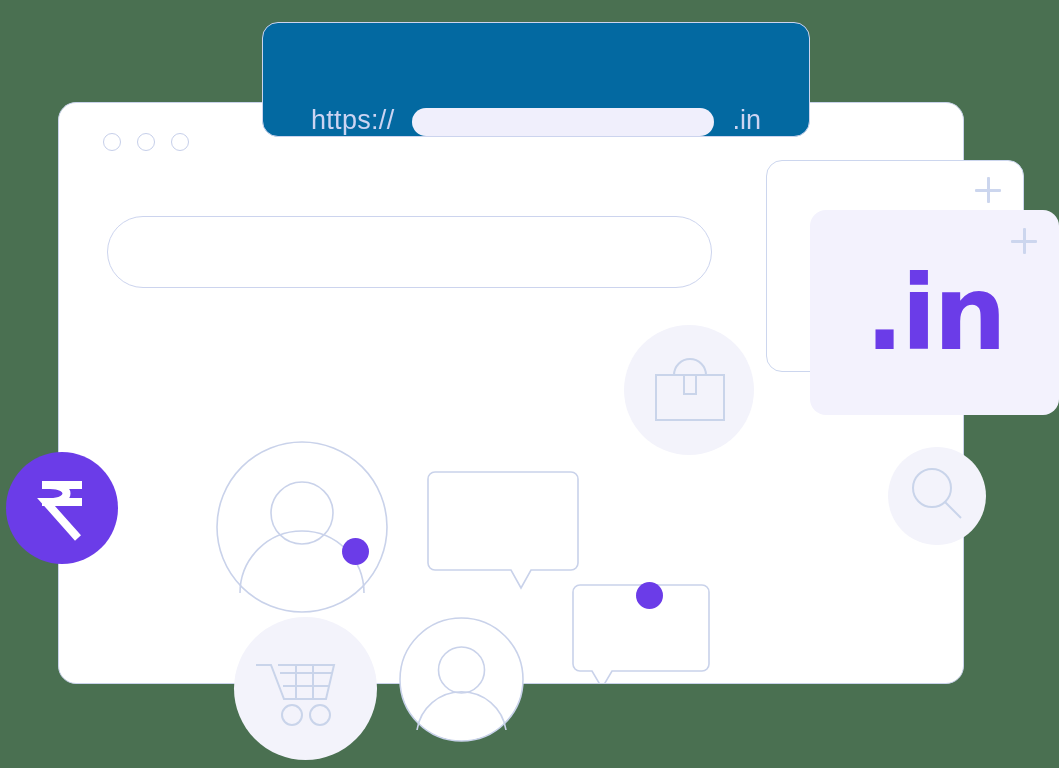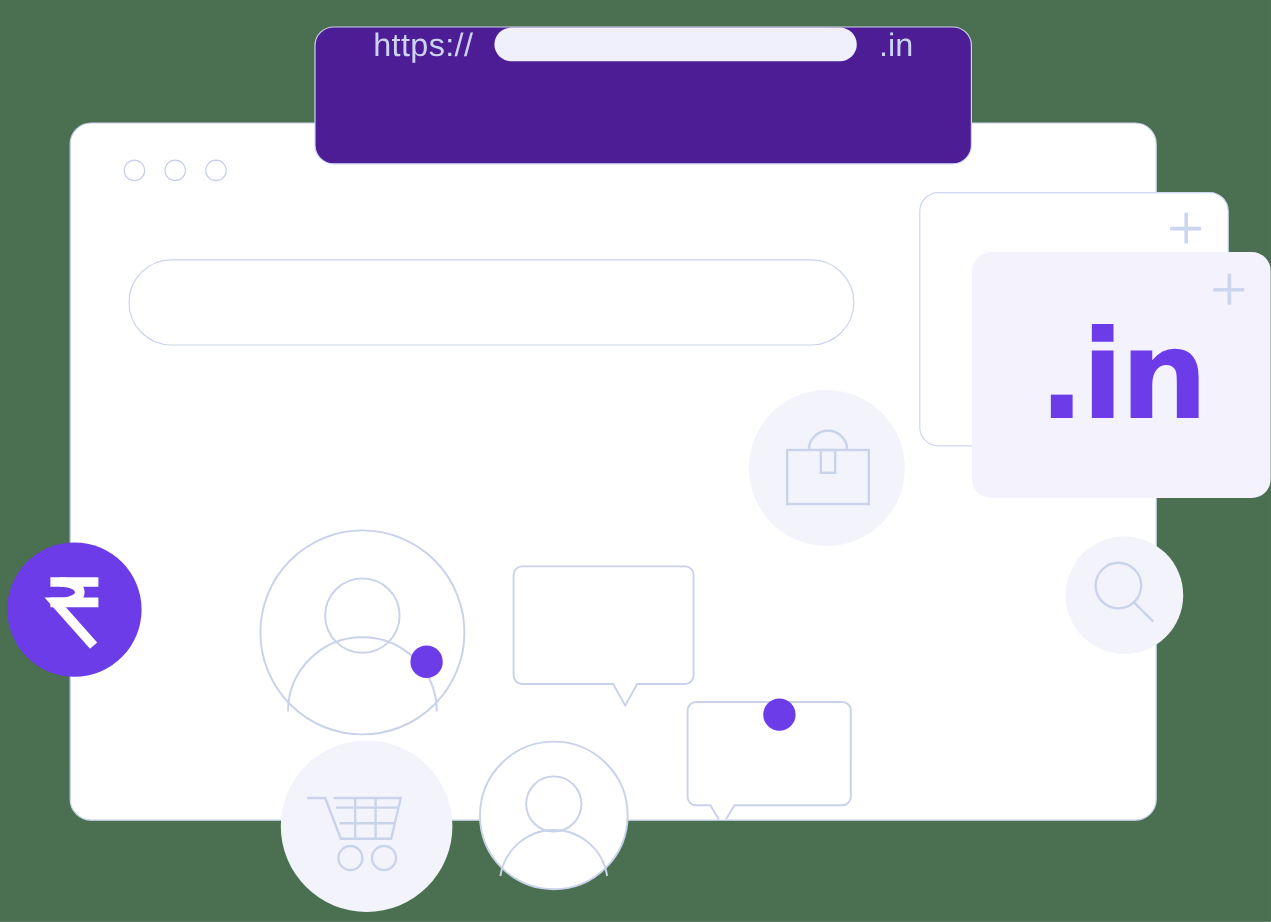--- a/index.html
+++ b/index.html
@@ -69,26 +69,26 @@
     background: #ffffff;
   }
 
   
   #url-card {
     position: absolute;
     left: 262px;
     top: 22px;
     width: 548px;
     height: 115px;
-    background: #4c1d95;
+    background: #0369a1;
     border: 1.5px solid #ccd4ee;
     border-radius: 16px;
     box-sizing: border-box;
     display: flex;
-    align-items: flex-start;
+    align-items: flex-end;
     padding: 0 48px;
     gap: 18px;
   }
   #url-scheme {
     font-size: 27px;
     color: #ccd4f2;
     letter-spacing: 0.3px;
     white-space: nowrap;
   }
   #url-input-placeholder {

